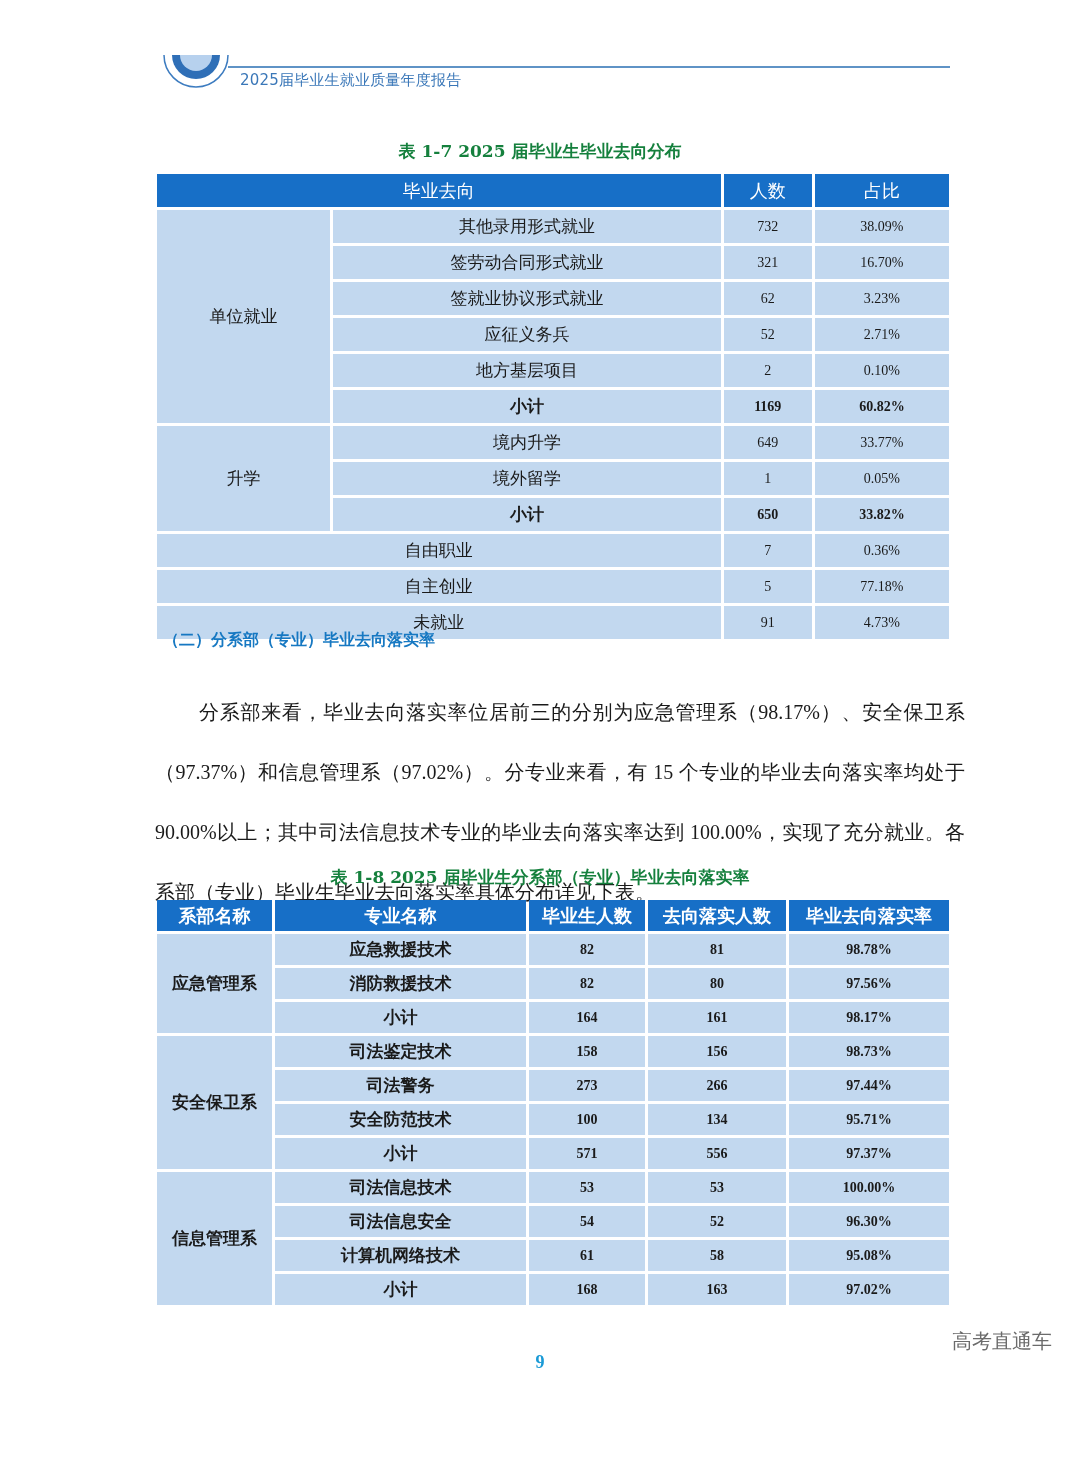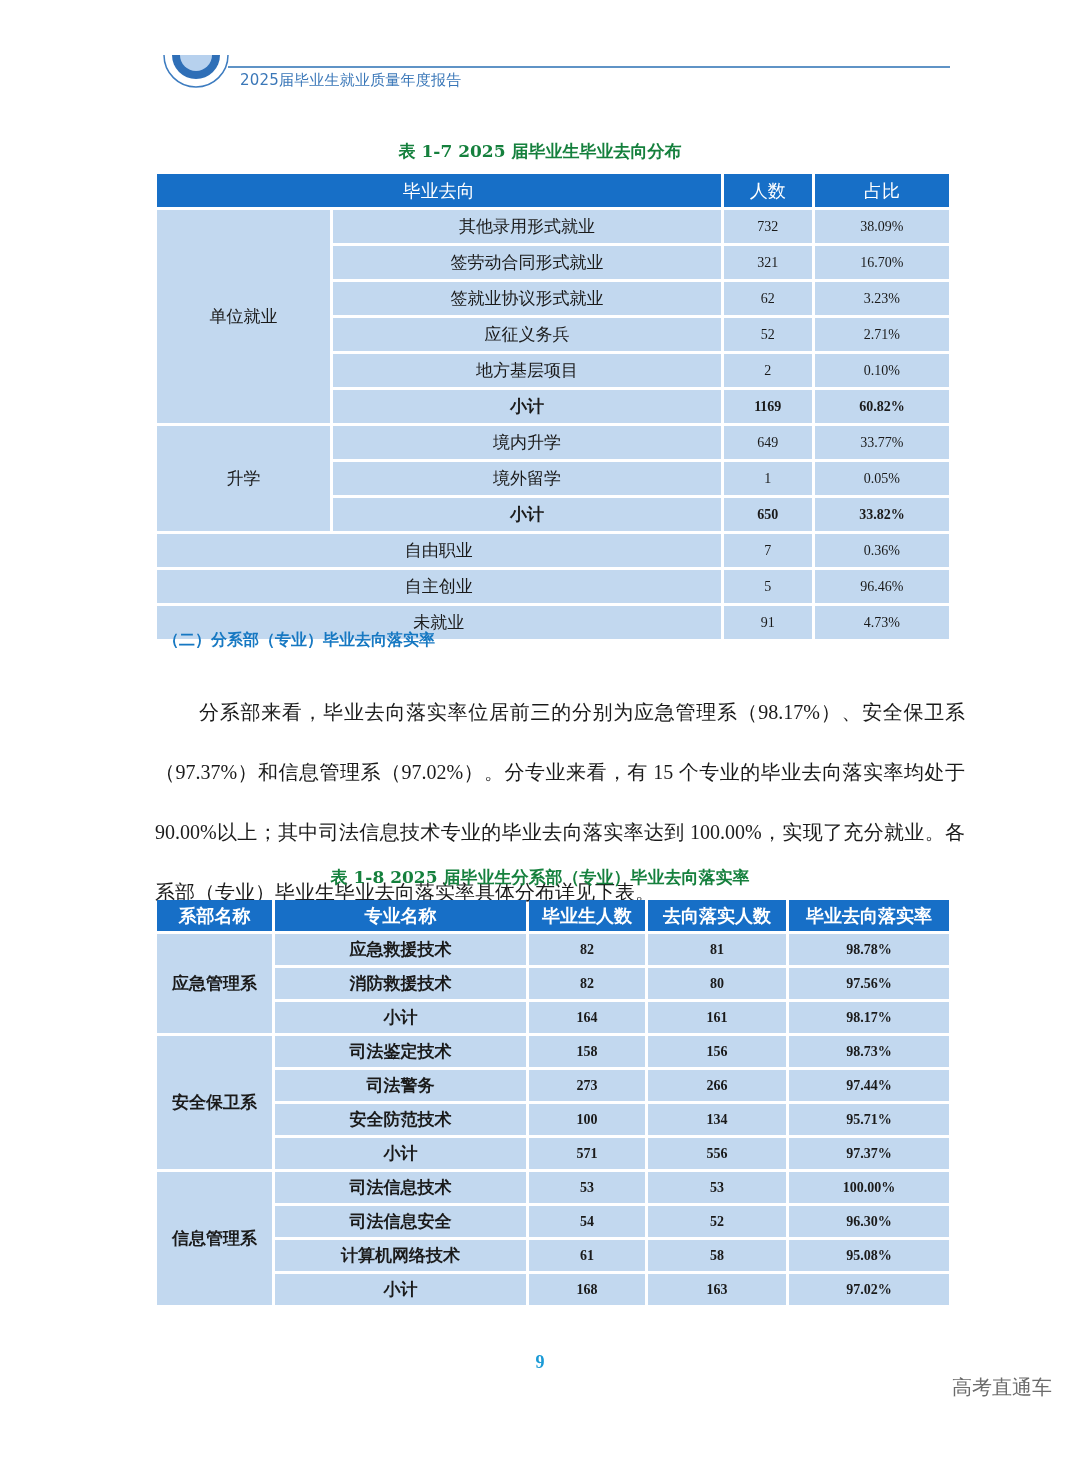--- a/index.html
+++ b/index.html
@@ -28,21 +28,21 @@
   #t18 { left: 154px; top: 897px; width: 798px; }
   #t18 th, #t18 td { height: 31px; font-weight: bold; }
 
   
   .section-heading { position: absolute; left: 163px; top: 630px; font-family: "DejaVu Sans", sans-serif; font-weight: bold; font-size: 16px; color: #1678c2; }
 
   
   .para { position: absolute; left: 155px; top: 682px; width: 810px; font-size: 20px; line-height: 60px; color: #1a1a1a; text-indent: 44px; text-align: justify; }
 
   .page-number { position: absolute; left: 0; width: 1080px; top: 1352px; text-align: center; font-weight: bold; font-size: 18px; color: #1a9ad6; }
-  .watermark { position: absolute; right: 28px; top: 1374px; font-family: "DejaVu Sans", sans-serif; font-size: 20px; color: #6b6b6b; }
+  .watermark { position: absolute; right: 28px; top: 1328px; font-family: "DejaVu Sans", sans-serif; font-size: 20px; color: #6b6b6b; }
 </style>
 </head>
 <body>
 
 <div class="header">
   <svg class="header-logo" viewBox="0 0 72 44">
     <path d="M4 0 A32 32 0 0 0 68 0" fill="none" stroke="#3d7cc0" stroke-width="1.5"></path>
     <path d="M12 0 A24 24 0 0 0 60 0" fill="#2f6fb7"></path>
     <path d="M20 0 A16 16 0 0 0 52 0" fill="#b7d1ee"></path>
   </svg>
@@ -116,21 +116,21 @@
   </tr>
 
   <tr>
     <td colspan="2">自由职业</td>
     <td class="num">7</td>
     <td class="num">0.36%</td>
   </tr>
   <tr>
     <td colspan="2">自主创业</td>
     <td class="num">5</td>
-    <td class="num">96.46%</td>
+    <td class="num">77.18%</td>
   </tr>
   <tr>
     <td colspan="2">未就业</td>
     <td class="num">91</td>
     <td class="num">4.73%</td>
   </tr>
 </tbody>
   </table>
 
 <div class="section-heading">（二）分系部（专业）毕业去向落实率</div>

